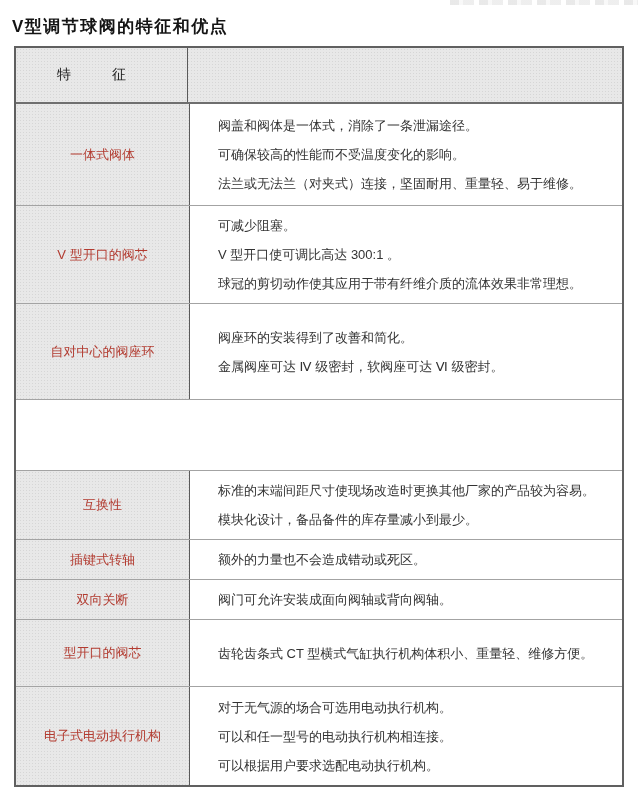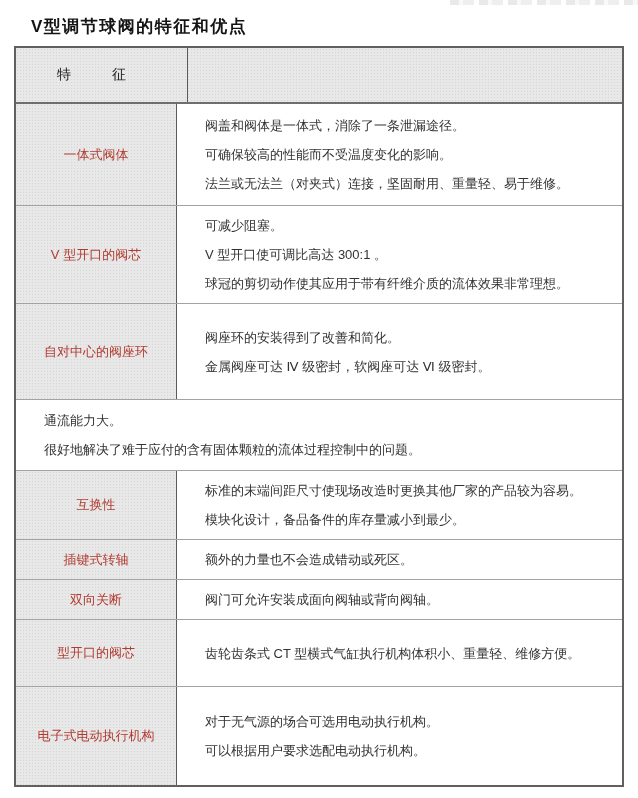--- a/index.html
+++ b/index.html
@@ -22,21 +22,21 @@
   .top-artifact {
     position: absolute; top: 0; right: 0;
     width: 188px; height: 5px;
     background:
       repeating-linear-gradient(90deg,
         #e2e2e2 0 9px, #f6f6f6 9px 13px,
         #e9e9e9 13px 24px, #ffffff 24px 29px);
     opacity: 0.75;
   }
   .page-title {
-    position: absolute; left: 31px; top: 15px;
+    position: absolute; left: 12px; top: 15px;
     font-size: 17px; font-weight: bold;
     letter-spacing: 1.5px;
     color: #141414;
   }
   .features-table {
     position: absolute; left: 14px; top: 46px;
     width: 610px;
     border: 2px solid var(--border-outer);
     background: #ffffff;
   }
@@ -59,21 +59,21 @@
     border-right: 1px solid #5a5a5a;
     padding-left: 41px;
   }
   .hdr-feature span { letter-spacing: 41px; margin-right: -41px; white-space: nowrap; }
   .hdr-adv { flex: 1; padding-left: 76px; }
   .hdr-adv span { letter-spacing: 138px; margin-right: -138px; white-space: nowrap; }
 
   .row { display: flex; border-top: 1px solid var(--border-row); }
   .row:first-child { border-top: none; }
   .feature-cell {
-    width: 161px;
+    width: 174px;
     border-right: 1px solid #5a5a5a;
     display: flex; align-items: center; justify-content: center;
     color: var(--label-red);
     font-size: 13px;
     text-align: center;
     padding: 4px 6px;
   }
   .adv-cell {
     flex: 1;
     display: flex; flex-direction: column; justify-content: center;
@@ -130,24 +130,20 @@
 
   <div class="row">
     <div class="feature-cell tex">自对中心的阀座环</div>
     <div class="adv-cell">
           <div class="line">阀座环的安装得到了改善和简化。</div>
           <div class="line">金属阀座可达 Ⅳ 级密封，软阀座可达 Ⅵ 级密封。</div>
         </div>
   </div>
 
   <div class="row">
-    <div class="adv-cell">
-          <div class="line">通流能力大。</div>
-          <div class="line">很好地解决了难于应付的含有固体颗粒的流体过程控制中的问题。</div>
-        </div>
   </div>
 
   <div class="row">
     <div class="feature-cell tex">互换性</div>
     <div class="adv-cell">
           <div class="line">标准的末端间距尺寸使现场改造时更换其他厂家的产品较为容易。</div>
           <div class="line">模块化设计，备品备件的库存量减小到最少。</div>
         </div>
   </div>
 
@@ -169,17 +165,18 @@
     <div class="feature-cell tex">型开口的阀芯</div>
     <div class="adv-cell">
           <div class="line">齿轮齿条式 CT 型横式气缸执行机构体积小、重量轻、维修方便。</div>
         </div>
   </div>
 
   <div class="row">
     <div class="feature-cell tex">电子式电动执行机构</div>
     <div class="adv-cell">
           <div class="line">对于无气源的场合可选用电动执行机构。</div>
+          <div class="line">可以和任一型号的电动执行机构相连接。</div>
           <div class="line">可以根据用户要求选配电动执行机构。</div>
         </div>
   </div>
 </div>
 </div>
 
 </body></html>

